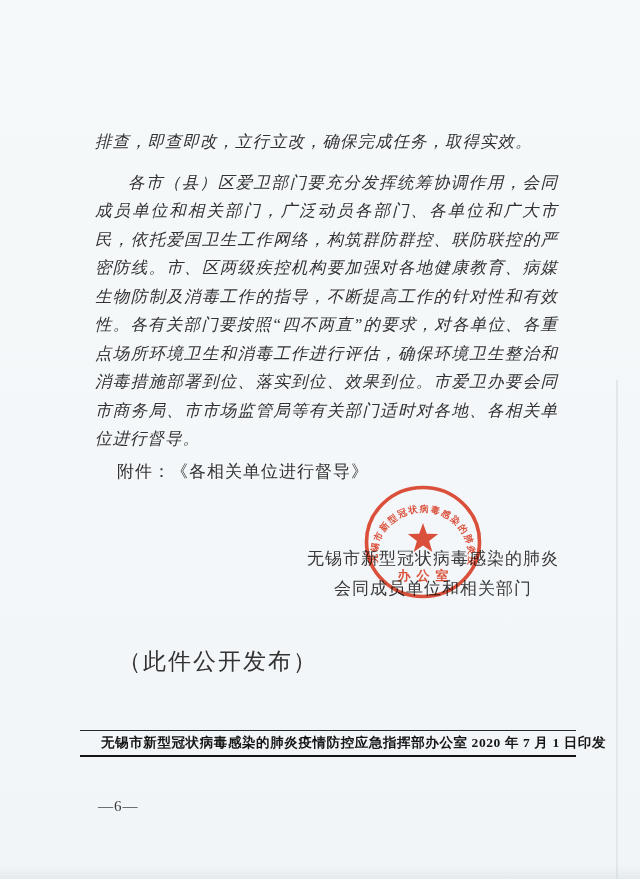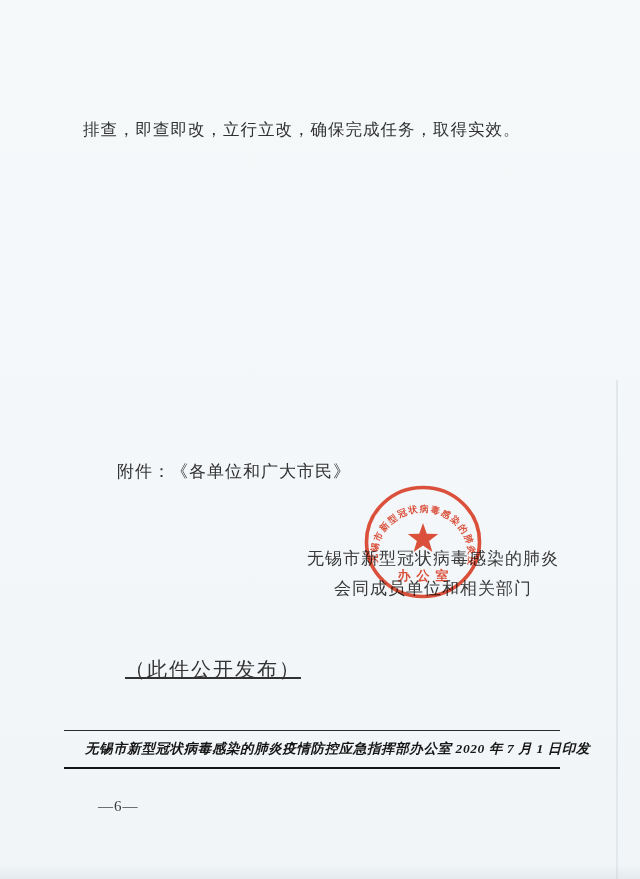--- a/index.html
+++ b/index.html
@@ -39,21 +39,21 @@
     position: absolute;
     left: 83px;
     top: 116px;
     width: 487px;
     font-size: 16.5px;
     letter-spacing: 1px;
     line-height: 28.5px;
     color: #323232;
     text-align: justify;
   }
-  .body-text p { margin: 0; }
+  .body-text p { margin: 12px; font-style: italic; }
   .body-text .heading {
     font-weight: bold;
     color: #2a2a2a;
     text-indent: 2em;
     text-align: left;
   }
   .body-text .para { text-indent: 2em; }
 
   .attachment {
     position: absolute;
@@ -103,41 +103,39 @@
     letter-spacing: 6px;
     fill: #e2432b;
     font-weight: bold;
     text-anchor: middle;
   }
 
   .public-note {
     position: absolute;
     left: 117px;
     top: 648px;
-    margin: 8px;
-    font-size: 20px;
+    margin: 1px;
+    font-size: 23px;
     letter-spacing: 2px;
     line-height: 26px;
     color: #323232;
-    text-decoration: underline;
   }
 
   .footer-box {
     position: absolute;
-    left: 64px;
+    left: 80px;
     top: 730px;
     width: 496px;
-    height: 39px;
+    height: 27px;
     border-top: 1.5px solid #2a2a2a;
     border-bottom: 2.5px solid #151515;
     display: flex;
     align-items: center;
     padding-left: 21px;
     box-sizing: border-box;
-    font-style: italic;
   }
   .footer-box span {
     font-size: 13.5px;
     font-weight: bold;
     letter-spacing: 0.6px;
     color: #161616;
     white-space: nowrap;
   }
 
   .page-number {
@@ -149,23 +147,24 @@
     color: #3c3c3c;
   }
 </style>
 </head>
 <body>
 
 <div class="page">
 
   <div class="body-text">
     <p>排查，即查即改，立行立改，确保完成任务，取得实效。</p>
+    <p class="para">各市（县）区爱卫部门要充分发挥统筹协调作用，会同成员单位和相关部门，广泛动员各部门、各单位和广大市民，依托爱国卫生工作网络，构筑群防群控、联防联控的严密防线。市、区两级疾控机构要加强对各地健康教育、病媒生物防制及消毒工作的指导，不断提高工作的针对性和有效性。各有关部门要按照“四不两直”的要求，对各单位、各重点场所环境卫生和消毒工作进行评估，确保环境卫生整治和消毒措施部署到位、落实到位、效果到位。市爱卫办要会同市商务局、市市场监管局等有关部门适时对各地、各相关单位进行督导。</p>
   </div>
 
-  <p class="attachment">附件：《各单位和广大市民》</p>
+  <p class="attachment">附件：《各相关单位进行督导》</p>
 
   <div class="signature">
     <div>无锡市新型冠状病毒感染的肺炎</div>
     <div>会同成员单位和相关部门</div>
   </div>
 
   <svg class="seal" viewBox="0 0 121 117" xmlns="http://www.w3.org/2000/svg">
     <ellipse cx="60" cy="57" rx="56.5" ry="54.5" fill="none" stroke="#e2432b" stroke-width="3.6"></ellipse>
     <path id="sealArc" d="M 15 80 A 46 44 0 1 1 105 80" fill="none"></path>
     <text class="seal-ring-text">

